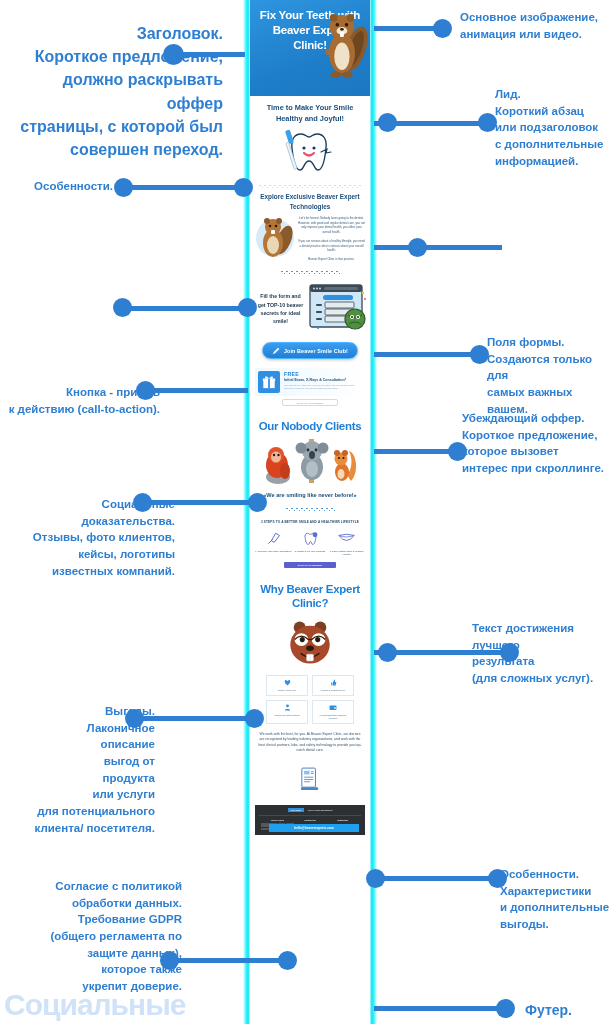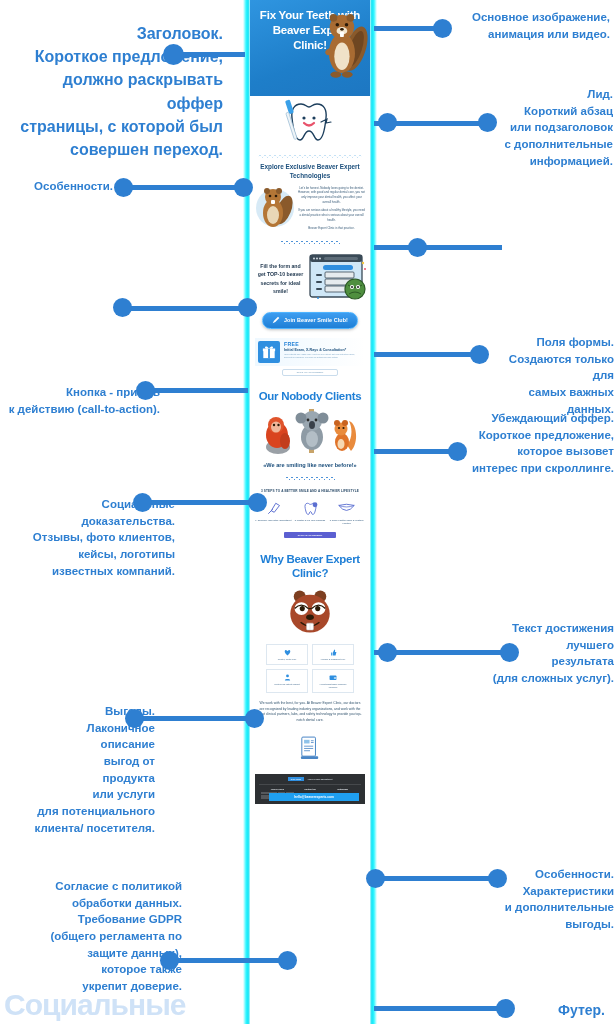--- a/index.html
+++ b/index.html
@@ -7,21 +7,21 @@
     width: 614px; height: 1024px;
     background: #ffffff;
     font-family: "Liberation Sans", sans-serif;
     overflow: hidden;
   }
   #stage { position: relative; width: 614px; height: 1024px; background:#fff; }
 
   
   .callout { position: absolute; color: #2E7FD1; font-weight: 700; line-height: 1.45; white-space: pre-line; }
   .callout.left  { text-align: right; }
-  .callout.right { text-align: right; }
+  .callout.right { text-align: left; }
 
   .dot { position: absolute; border-radius: 50%; background: #2E7FD1; }
   .conn { position: absolute; background: #2E7FD1; height: 5px; }
 
   
   #phone-wrap { position: absolute; left: 243px; top: 0; width: 134px; height: 1024px; }
   #glow-left, #glow-right {
     position: absolute; top: 0; width: 7px; height: 1024px;
     background: linear-gradient(90deg, #ffffff 0%, #2ff6ff 45%, #16e3f5 75%, #bff7fd 100%);
   }
@@ -141,20 +141,21 @@
           <circle cx="32" cy="21" r="2.3" fill="#2b1a08"></circle>
           <ellipse cx="26" cy="29" rx="7" ry="5" fill="#f3e6cf"></ellipse>
           <rect x="23.5" y="30" width="5" height="7" rx="1" fill="#fff"></rect>
           <ellipse cx="26" cy="27" rx="2.4" ry="1.7" fill="#2b1a08"></ellipse>
           <ellipse cx="10" cy="56" rx="6" ry="4" fill="#a86b32" transform="rotate(-25 10 56)"></ellipse>
           <ellipse cx="18" cy="86" rx="7" ry="4" fill="#8a5a2b"></ellipse>
           <ellipse cx="33" cy="86" rx="7" ry="4" fill="#8a5a2b"></ellipse>
         </svg>
       </div>
 
+      <div class="lead">Time to Make Your Smile Healthy and Joyful!</div>
 
       <div class="tooth-wrap">
         <svg width="58" height="46" viewBox="0 0 58 46">
           <path d="M20 6 C13 6 10 12 11 20 C12 30 14 42 19 42 C23 42 23 33 28 33 C33 33 33 42 37 42 C42 42 44 30 45 20 C46 12 43 6 36 6 C31 6 31 9 28 9 C25 9 25 6 20 6Z" fill="#fff" stroke="#1c3e5c" stroke-width="1.4"></path>
           <circle cx="23" cy="20" r="1.6" fill="#1c3e5c"></circle>
           <circle cx="33" cy="20" r="1.6" fill="#1c3e5c"></circle>
           <path d="M23 25 Q28 30 33 25" stroke="#e8536b" stroke-width="2.2" fill="none" stroke-linecap="round"></path>
           <rect x="6" y="2" width="5" height="14" rx="1.6" fill="#3aa0e8" transform="rotate(-18 8 9)"></rect>
           <rect x="9" y="14" width="3" height="28" rx="1.4" fill="#eef4f8" stroke="#9dbdd4" stroke-width=".7" transform="rotate(-18 10 28)"></rect>
           <path d="M40 24 l6 -3 l-1 4 l5 -1" stroke="#1c3e5c" stroke-width="1.2" fill="none" stroke-linecap="round"></path>
@@ -454,21 +455,21 @@
 
   <div class="conn" style="left:374px; top:245px; width:128px;"></div>
   <div class="dot" style="left:408px; top:238px; width:19px; height:19px;"></div>
 
   <div class="conn" style="left:125px; top:306px; width:125px;"></div>
   <div class="dot" style="left:113px; top:298px; width:19px; height:19px;"></div>
   <div class="dot" style="left:238px; top:298px; width:19px; height:19px;"></div>
 
   <div class="callout right" style="left:487px; top:334px; width:127px; font-size:11.5px;">Поля формы.
 Создаются только для
-самых важных данных.</div>
+самых важных вашем.</div>
   <div class="conn" style="left:374px; top:352px; width:105px;"></div>
   <div class="dot" style="left:470px; top:345px; width:19px; height:19px;"></div>
 
   <div class="callout left" style="left:0px; top:384px; width:160px; font-size:11.5px;">Кнопка - призыв
 к действию (call-to-action).</div>
   <div class="conn" style="left:148px; top:388px; width:100px;"></div>
   <div class="dot" style="left:136px; top:381px; width:19px; height:19px;"></div>
 
   <div class="callout right" style="left:462px; top:410px; width:152px; font-size:11.5px;">Убеждающий оффер.
 Короткое предложение,

